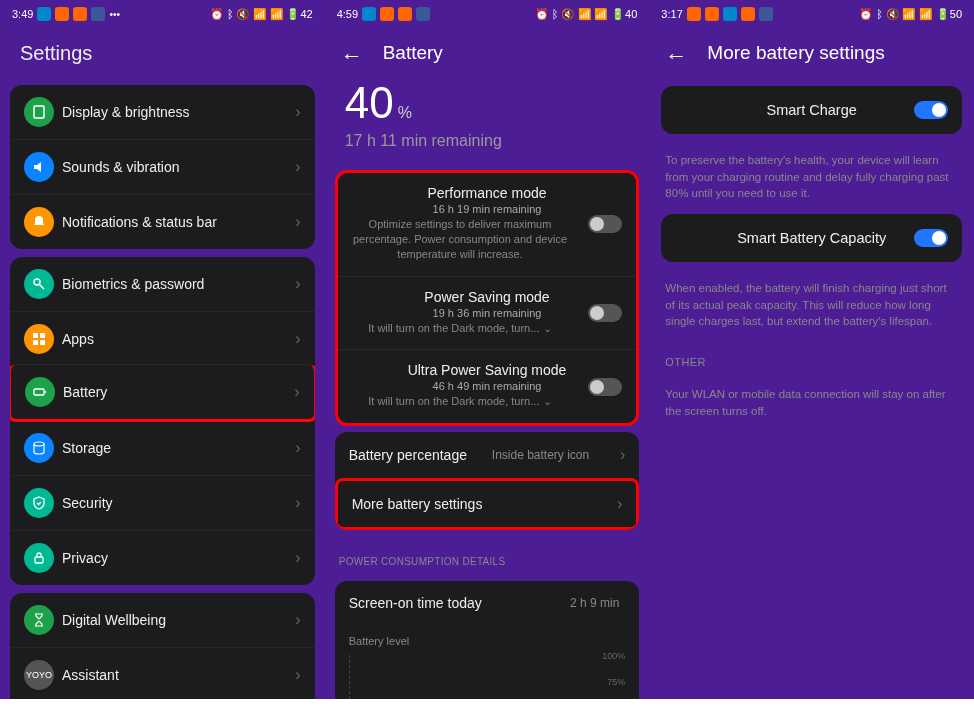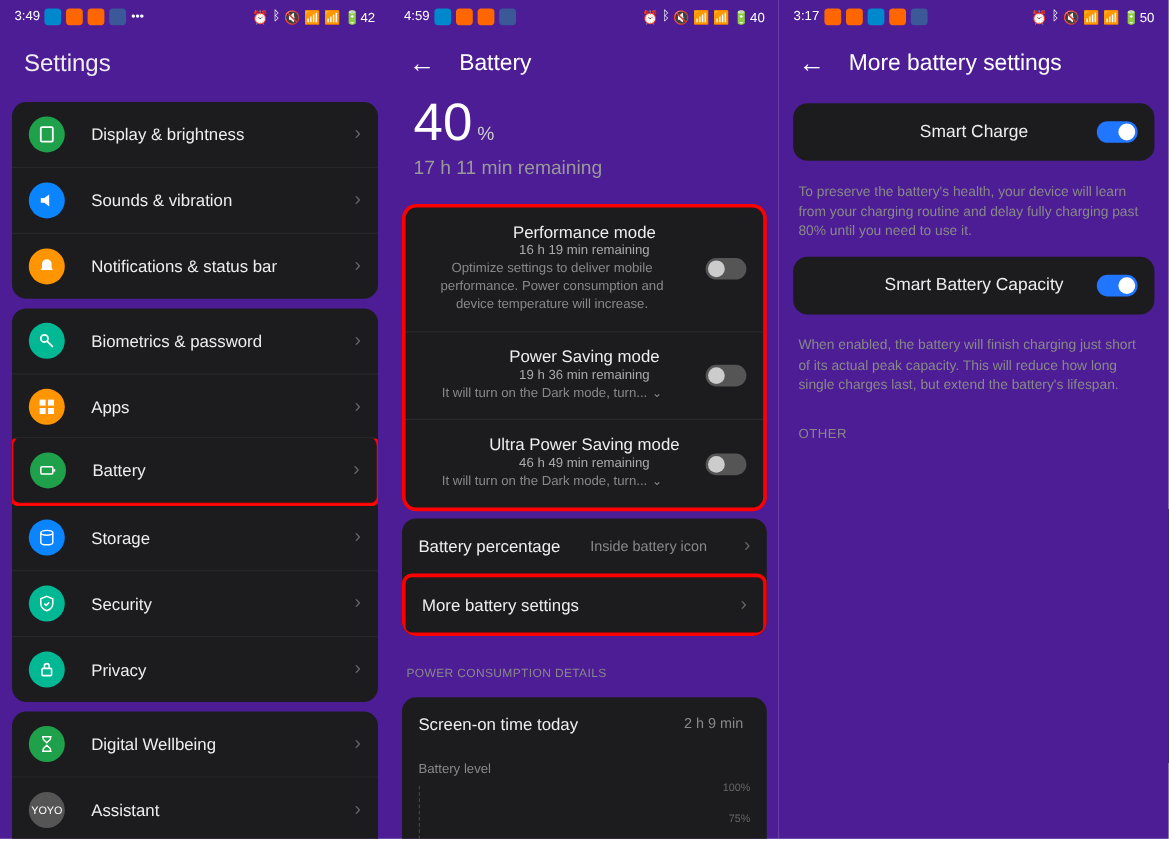--- a/index.html
+++ b/index.html
@@ -13,21 +13,21 @@
   .status-right { display: flex; align-items: center; gap: 3px; }
   .app-icon { width: 14px; height: 14px; border-radius: 3px; display: inline-block; }
   .tiny-icon { font-size: 10px; }
 
   .header-title { font-size: 20px; font-weight: 400; padding: 14px 20px 12px; color: #eee; }
   .header-with-back { display: flex; align-items: center; padding: 12px 16px; gap: 20px; }
   .back-arrow { font-size: 22px; color: #fff; cursor: pointer; }
   .header-with-back .title { font-size: 19px; font-weight: 400; }
 
   .card { background: #1c1c1e; border-radius: 12px; margin: 8px 10px; overflow: hidden; }
-  .row { display: flex; align-items: center; padding: 12px 14px; gap: 22px; position: relative; }
+  .row { display: flex; align-items: center; padding: 12px 14px; gap: 8px; position: relative; }
   .row + .row { border-top: 1px solid rgba(255,255,255,0.05); }
   .row-icon { width: 30px; height: 30px; border-radius: 50%; display: flex; align-items: center; justify-content: center; flex-shrink: 0; }
   .row-label { flex: 1; font-size: 14px; color: #eee; }
   .chevron { color: #666; font-size: 16px; }
 
   .highlight-red { border: 3px solid #ff0000; border-radius: 10px; }
 
   .big-pct { padding: 0 20px; display: flex; align-items: baseline; }
   .big-pct .num { font-size: 44px; font-weight: 300; }
   .big-pct .unit { font-size: 16px; margin-left: 4px; color: #ccc; }
@@ -236,21 +236,21 @@
   <div class="big-pct">
     <span class="num">40</span>
     <span class="unit">%</span>
   </div>
   <div class="remaining">17 h 11 min remaining</div>
 
   <div class="mode-card highlight-red">
     <div class="mode-row">
       <div class="mode-title">Performance mode</div>
       <div class="mode-sub">16 h 19 min remaining</div>
-      <div class="mode-desc">Optimize settings to deliver mobile performance. Power consumption and device temperature will increase.</div>
+      <div class="mode-desc">Optimize settings to deliver maximum percentage. Power consumption and device temperature will increase.</div>
       <div class="toggle"></div>
     </div>
     <div class="mode-row">
       <div class="mode-title">Power Saving mode</div>
       <div class="mode-sub">19 h 36 min remaining</div>
       <div class="mode-desc"><span>It will turn on the Dark mode, turn...</span><span class="mode-expand">⌄</span></div>
       <div class="toggle"></div>
     </div>
     <div class="mode-row">
       <div class="mode-title">Ultra Power Saving mode</div>
@@ -320,13 +320,14 @@
   <div class="desc-block">To preserve the battery's health, your device will learn from your charging routine and delay fully charging past 80% until you need to use it.</div>
 
   <div class="s3-row">
     <span class="lbl">Smart Battery Capacity</span>
     <div class="toggle on"></div>
   </div>
   <div class="desc-block">When enabled, the battery will finish charging just short of its actual peak capacity. This will reduce how long single charges last, but extend the battery's lifespan.</div>
 
   <div class="section-label">OTHER</div>
 
+  <div class="desc-block">Your WLAN or mobile data connection will stay on after the screen turns off.</div>
 </div>
 
 </body></html>

